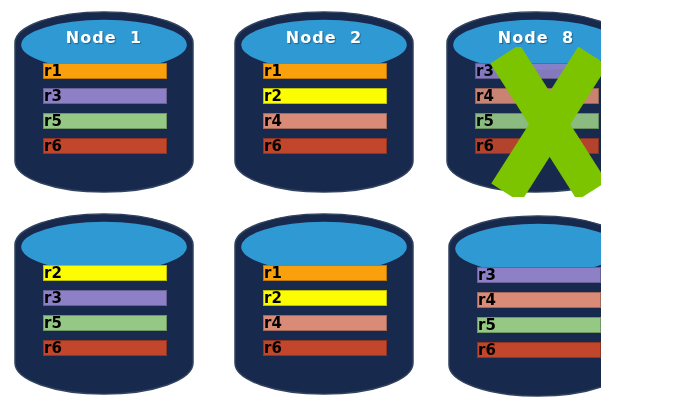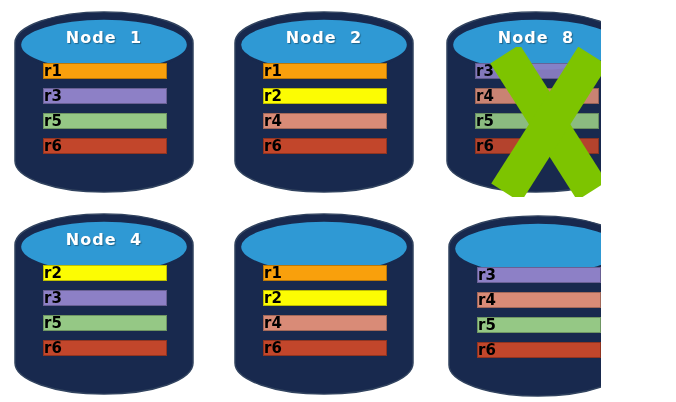--- a/index.html
+++ b/index.html
@@ -129,21 +129,20 @@
       <div class="bar" style="background: rgb(149, 200, 133);">r5</div>
       <div class="bar" style="background: rgb(194, 70, 43);">r6</div>
     </div>
   </div>
 
   <div class="node" style="left:14px; top:210px;">
     <svg class="cyl" viewBox="0 0 182 194" preserveAspectRatio="none">
       <path class="cyl-body" d="M 1 36 A 90 32 0 0 1 181 36 L 181 158 A 90 32 0 0 1 1 158 Z"></path>
       <ellipse class="cyl-top" cx="91" cy="38" rx="85" ry="27"></ellipse>
     </svg>
-    <div class="node-title">Node 4</div>
     <div class="bars">
       <div class="bar" style="background: rgb(252, 252, 3);">r2</div>
       <div class="bar" style="background: rgb(141, 128, 198);">r3</div>
       <div class="bar" style="background: rgb(149, 200, 133);">r5</div>
       <div class="bar" style="background: rgb(194, 70, 43);">r6</div>
     </div>
   </div>
 
   <div class="node" style="left:234px; top:210px;">
     <svg class="cyl" viewBox="0 0 182 194" preserveAspectRatio="none">

